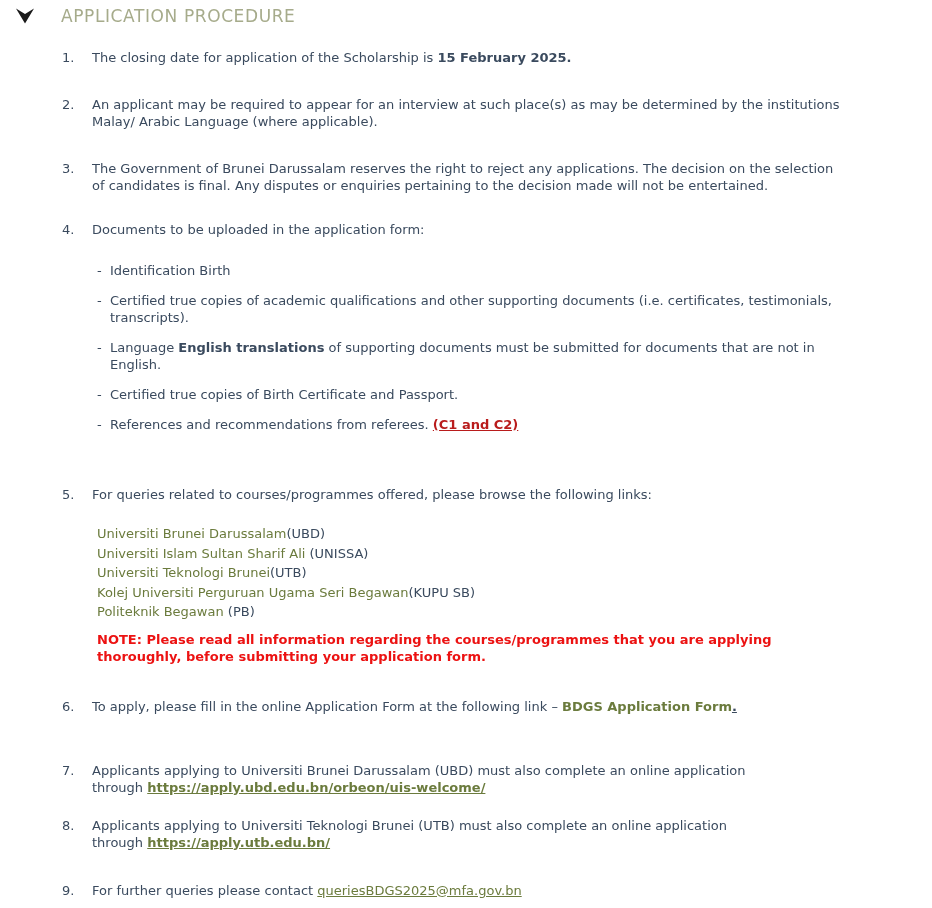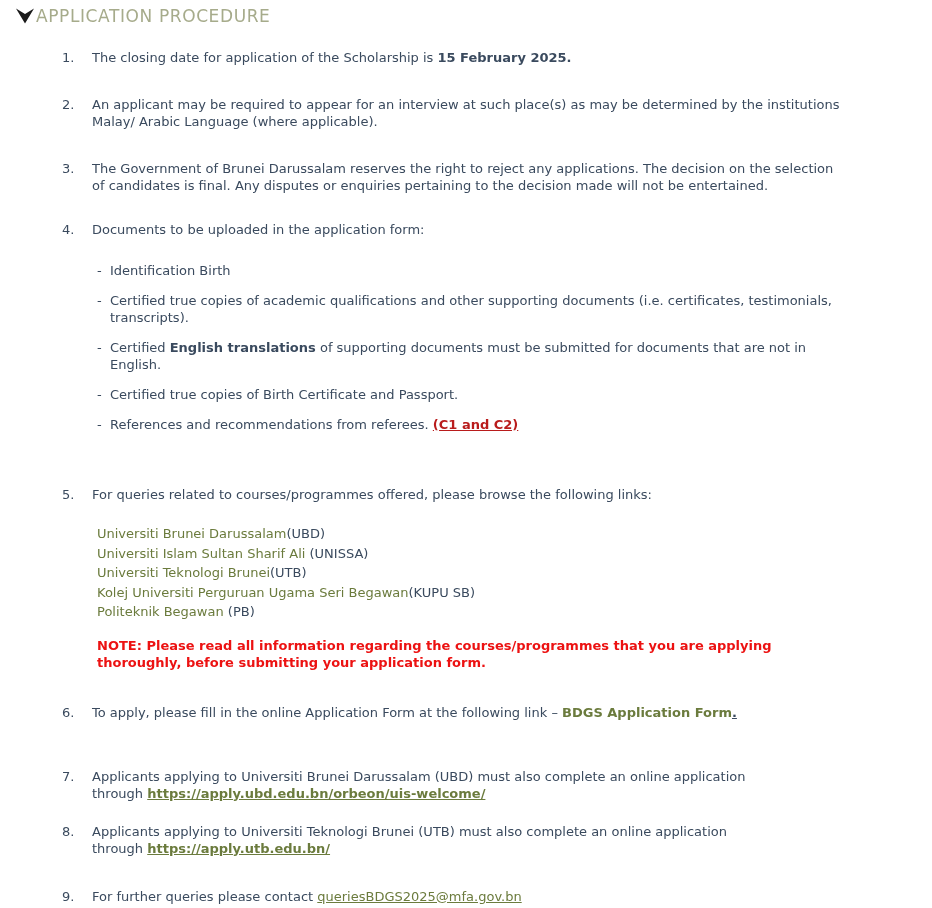--- a/index.html
+++ b/index.html
@@ -5,21 +5,21 @@
   * { margin:0; padding:0; box-sizing:border-box; }
   html,body { background:#ffffff; }
   body {
     width:932px; height:908px; overflow:hidden;
     font-family:"DejaVu Sans","Liberation Sans",sans-serif;
     font-size:13px; line-height:17px; color:#3a4a5e;
   }
   .page { width:932px; padding-top:5px; }
 
   
-  .header { display:flex; align-items:center; gap:1px; padding-left:15px; height:22px; }
+  .header { display:flex; align-items:center; gap:26px; padding-left:15px; height:22px; }
   .hdr-icon svg { display:block; }
   .hdr-title { color:#a6ab8b; font-size:17px; line-height:20px; letter-spacing:0.6px; font-weight:400; }
 
   
   .item { display:flex; margin-left:62px; }
   .num { width:30px; flex-shrink:0; }
   .content { width:815px; }
   .ln { display:block; }
 
   .mt-item1 { margin-top:22px; }
@@ -49,21 +49,21 @@
   .olive-u { color:#6b7b3d; text-decoration:underline; }
   .highlight-olive { color:#b91c1c; font-weight:bold;text-decoration:underline; }
   .period-u { font-weight:bold; text-decoration:underline; color:#3a4a5e; }
 
   
   .unis { margin:21px 0 0 5px; }
   .uni-line { line-height:19.5px; }
   .uni-line a { cursor:pointer; }
 
   
-  .note { margin:15px 0 0 5px; color:#ec1212; font-weight:bold; line-height:17px; }
+  .note { margin:9px 0 0 5px; color:#ec1212; font-weight:bold; line-height:17px; }
 </style>
 </head>
 <body>
 
 <div class="page">
 
   <div class="header">
     <span class="hdr-icon">
       <svg width="20" height="16" viewBox="0 0 20 16">
         <path d="M1 0.5 L10 6 L19 0.5 L10 15.5 Z" fill="#1b1b1b"></path>
@@ -105,21 +105,21 @@
         <div class="bullet">
           <span class="dash">-</span>
           <div class="btext">
             <span class="ln">Certified true copies of academic qualifications and other supporting documents (i.e. certificates, testimonials,</span>
             <span class="ln">transcripts).</span>
           </div>
         </div>
         <div class="bullet">
           <span class="dash">-</span>
           <div class="btext">
-            <span class="ln"><span>Certified </span><span class="emph">English translations</span><span> of supporting documents must be submitted for documents that are not in</span></span>
+            <span class="ln"><span>Language </span><span class="emph">English translations</span><span> of supporting documents must be submitted for documents that are not in</span></span>
             <span class="ln">English.</span>
           </div>
         </div>
         <div class="bullet">
           <span class="dash">-</span>
           <div class="btext">Certified true copies of Birth Certificate and Passport.</div>
         </div>
         <div class="bullet">
           <span class="dash">-</span>
           <div class="btext"><span>References and recommendations from referees. </span><span class="highlight-olive">(C1 and C2)</span></div>

